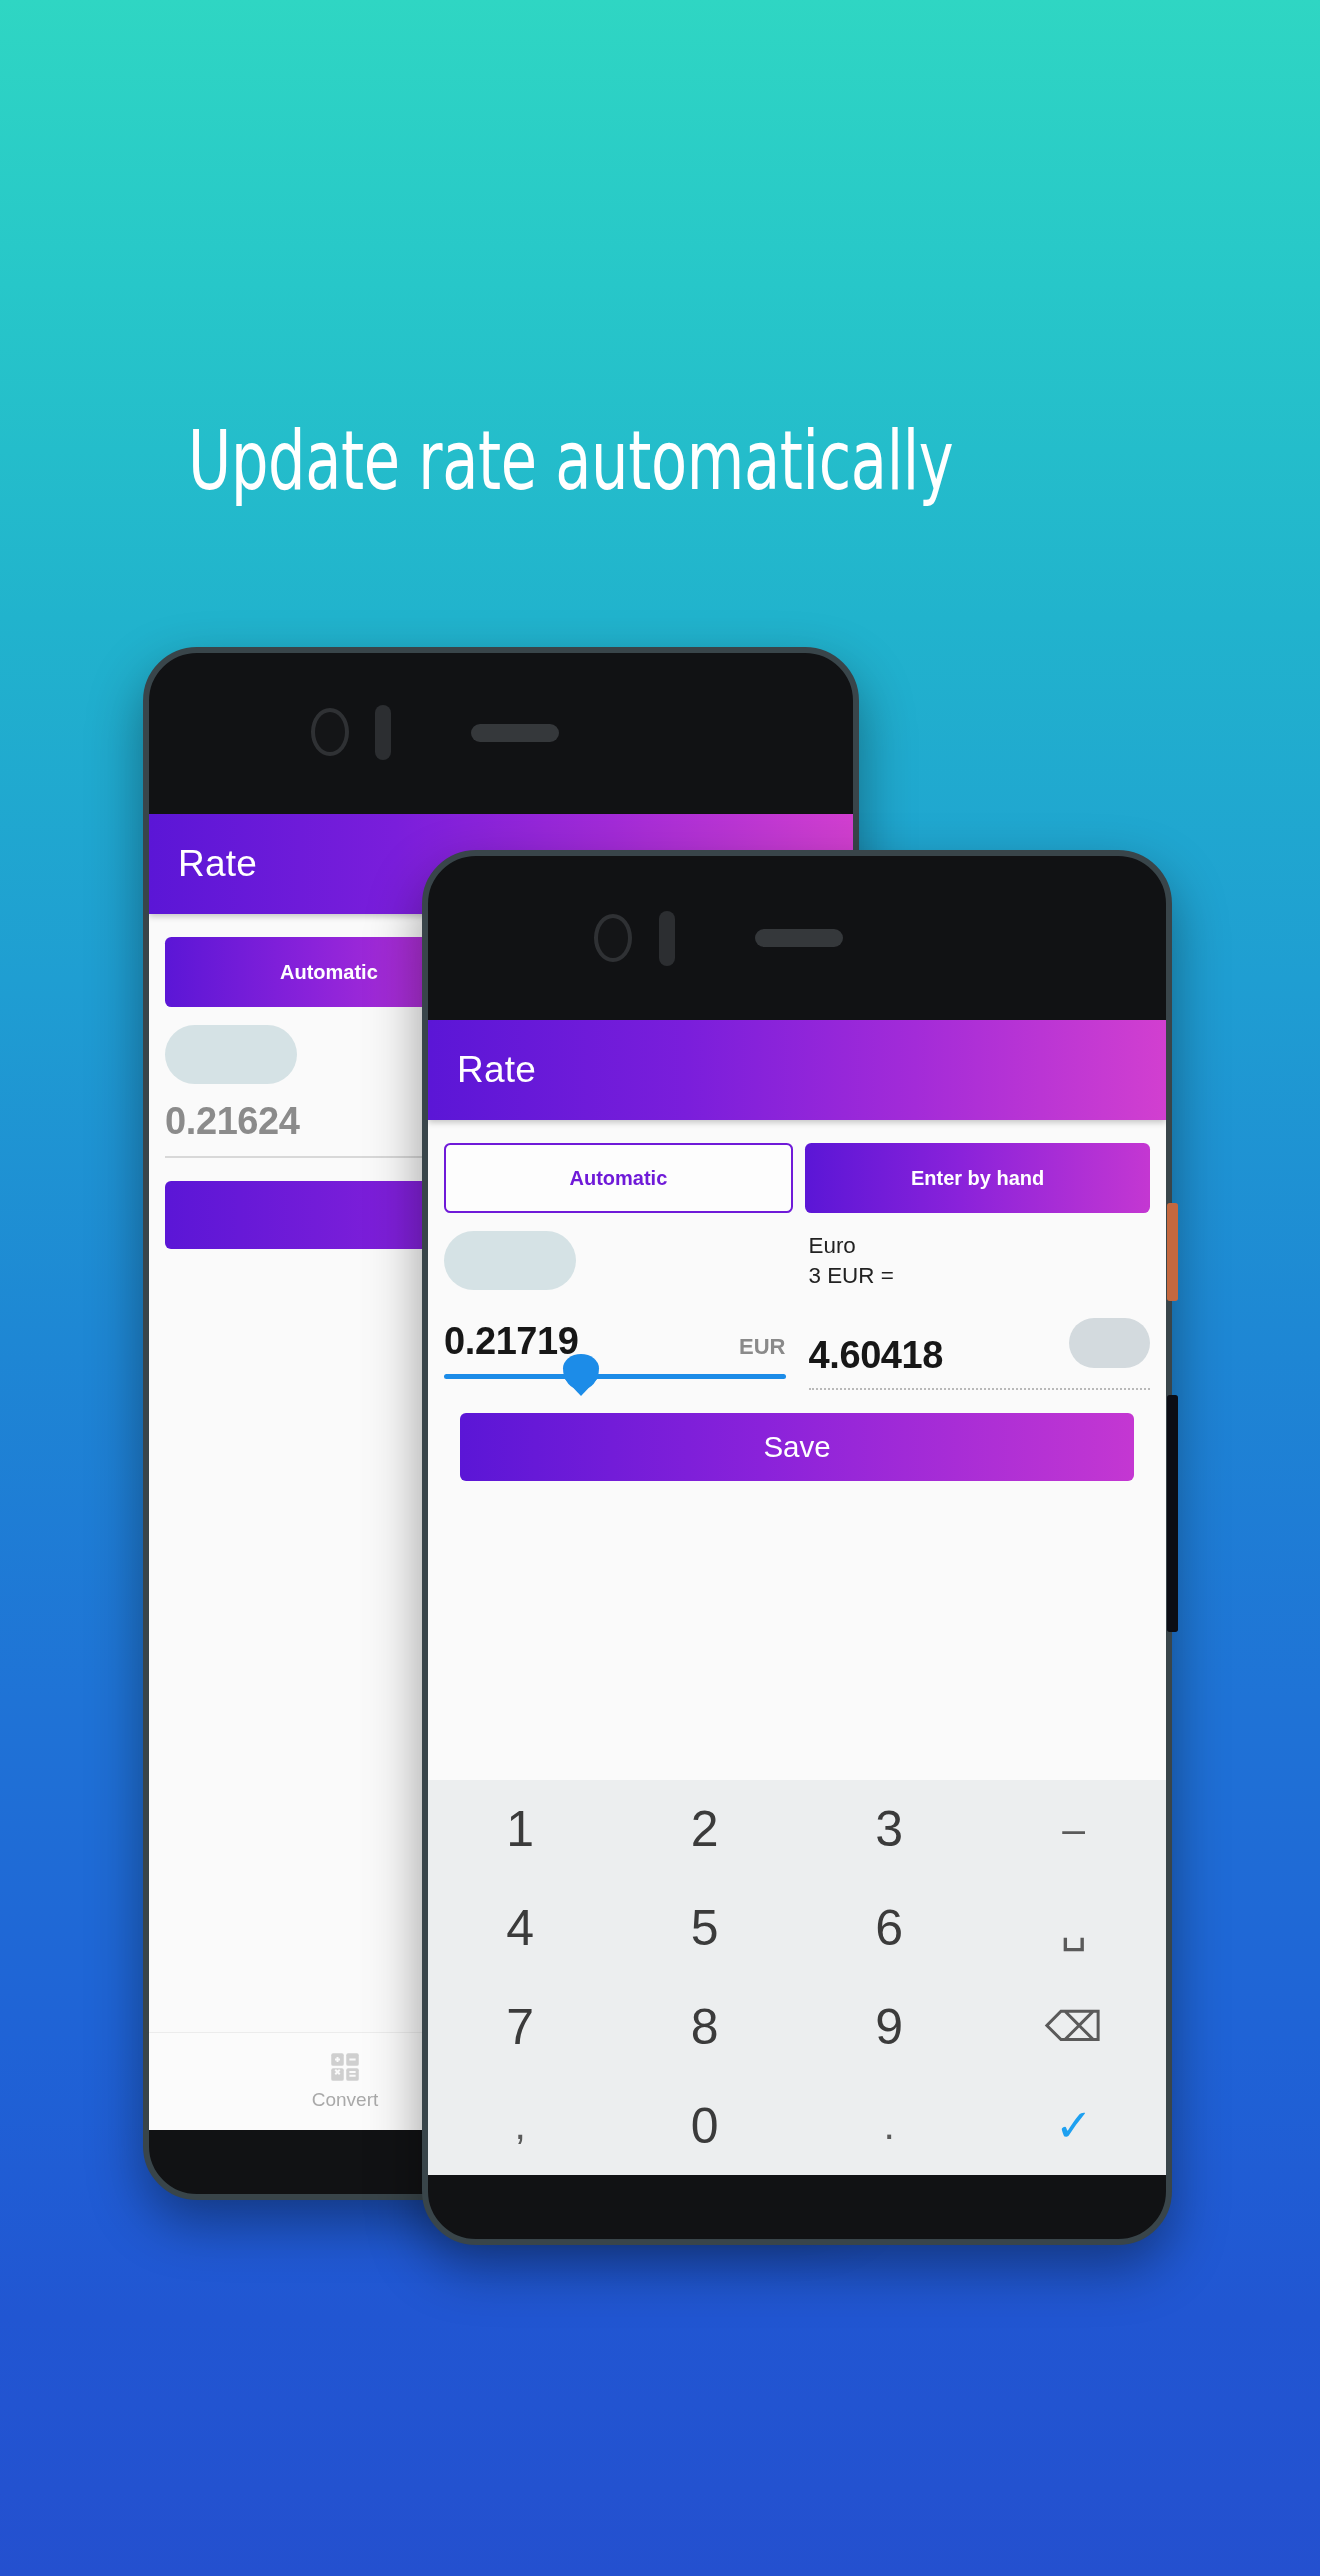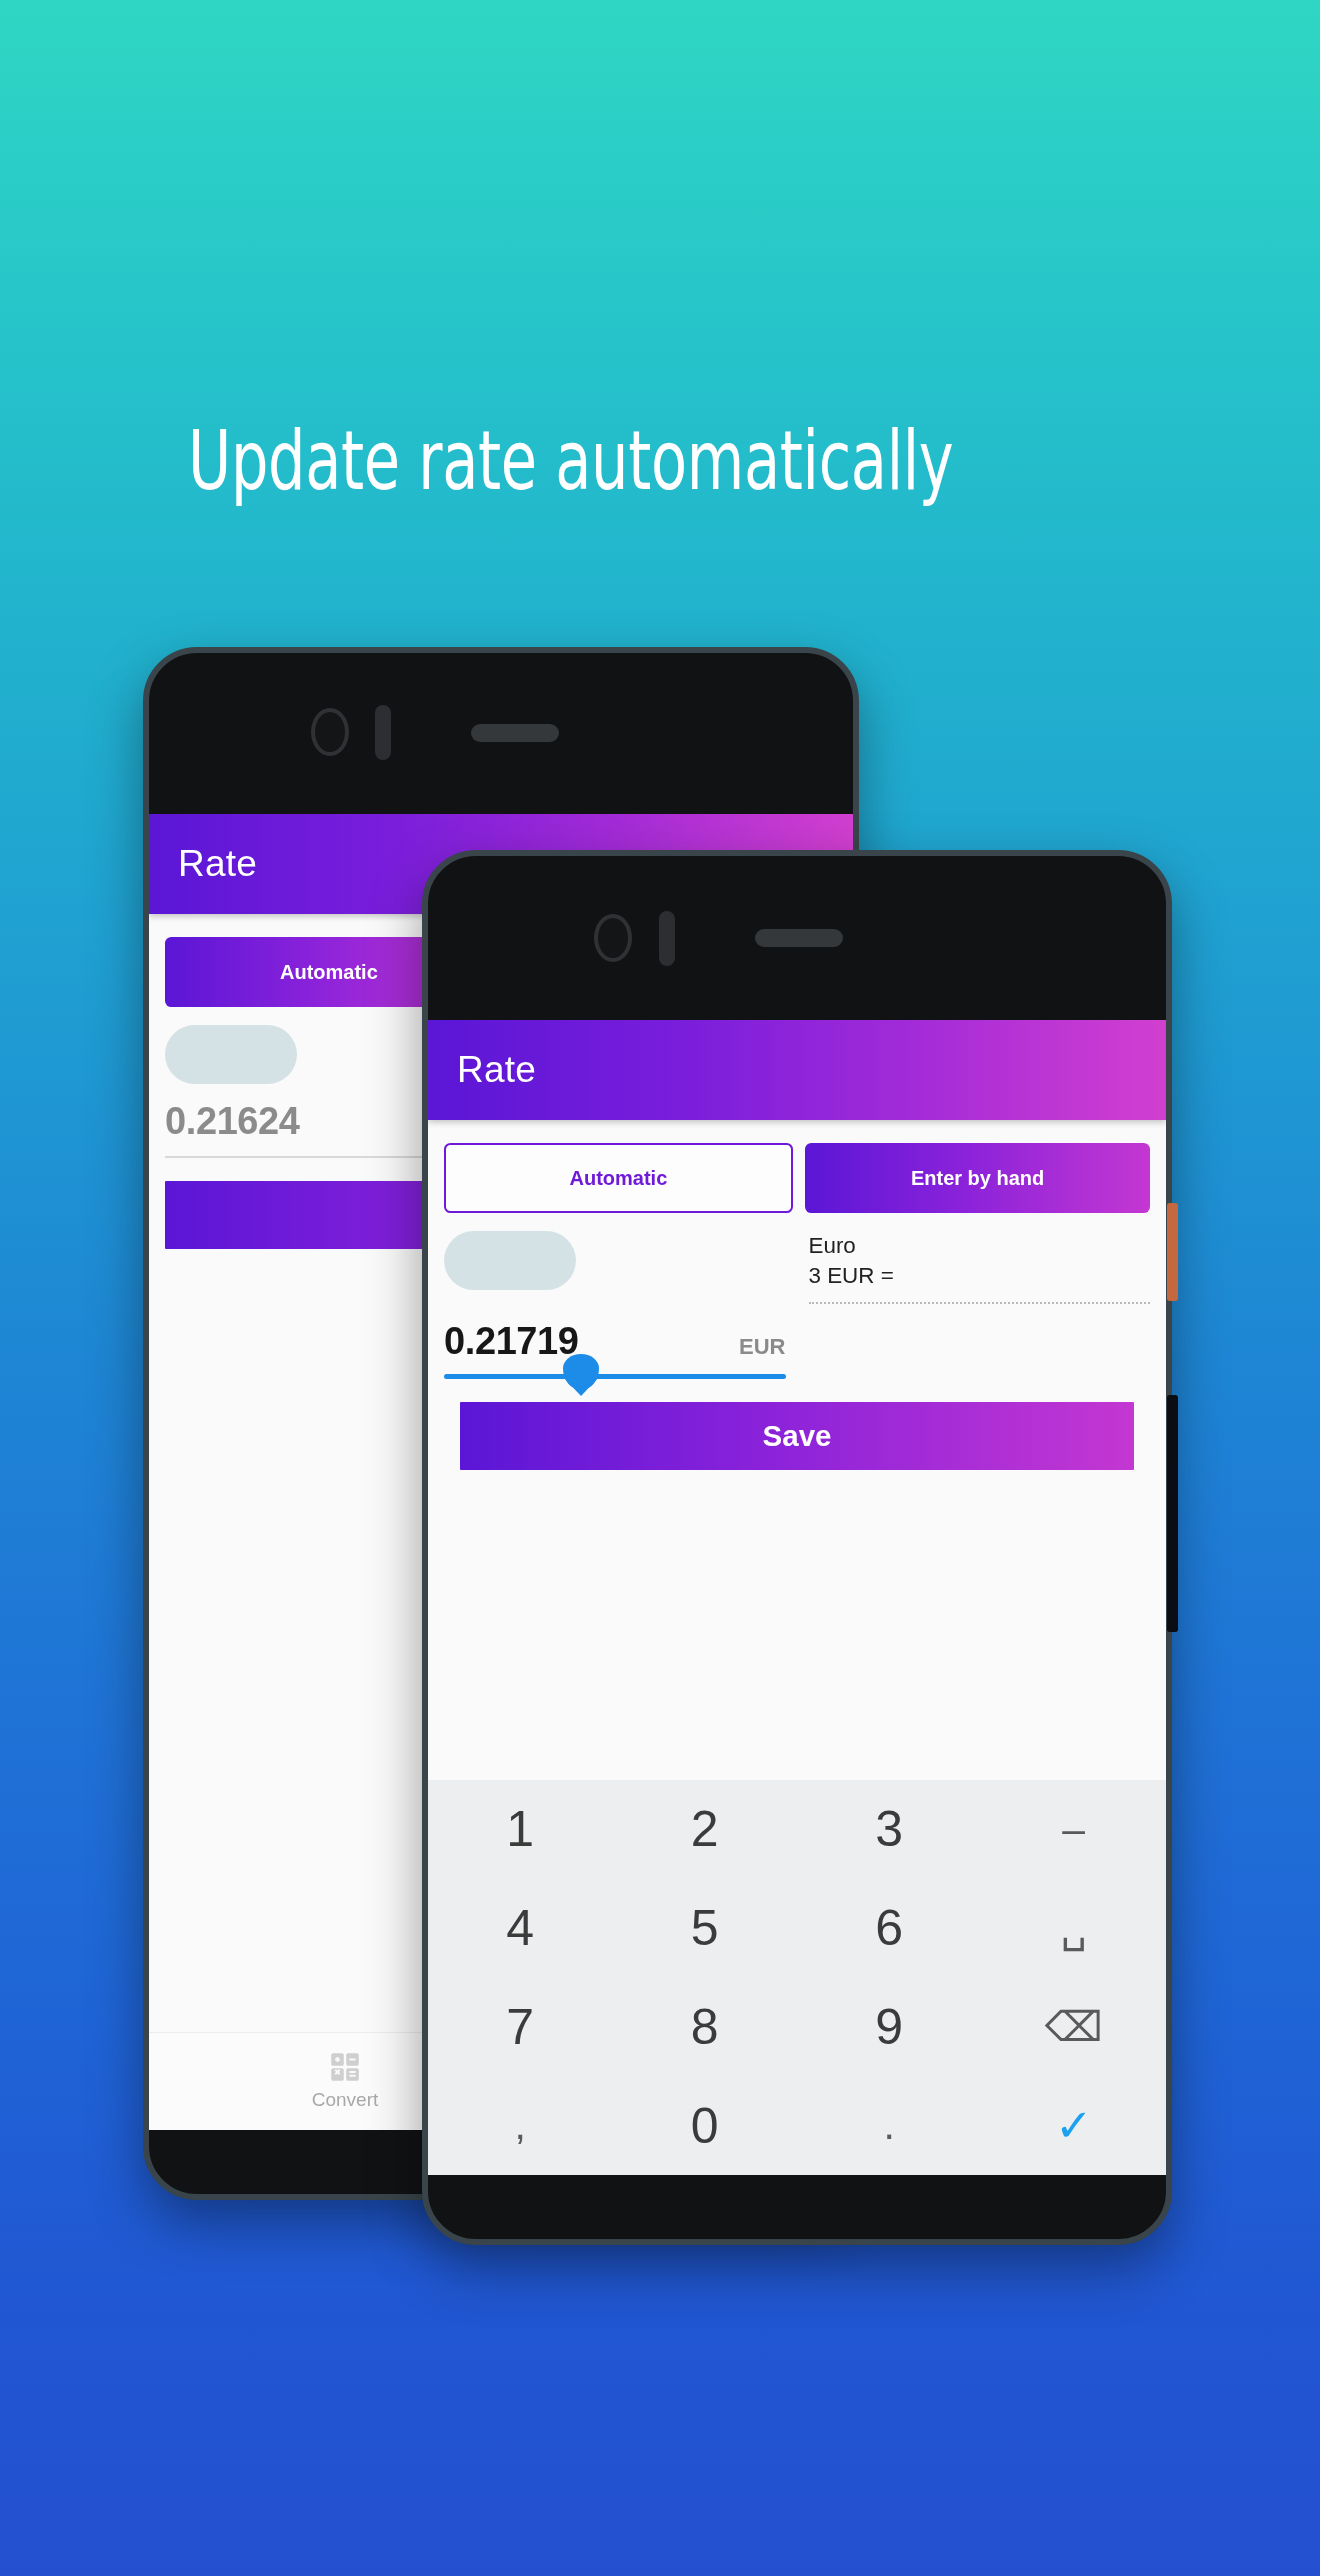--- a/index.html
+++ b/index.html
@@ -132,23 +132,23 @@
     border-radius: 50% 50% 50% 50% / 40% 40% 60% 60%;
   }
   .slider-thumb::after{
     content:""; position:absolute; left:50%; top:23px; transform:translateX(-50%);
     width:0;height:0;border-left:18px solid transparent;border-right:18px solid transparent;
     border-top:19.7px solid #1c8ce8;
   }
 
   .save-btn {
     margin: 23px 16px 0 16px;
-    height: 68px; border-radius: 1px;
+    height: 68px; border-radius: 6px;
     background: linear-gradient(90deg, #5b16d6 0%, #8a22da 45%, #c437d2 100%);
-    color: #fff; font-size: 29.5px; font-weight: 700;
+    color: #fff; font-size: 29.5px; font-weight: 400;
     display: flex; align-items: center; justify-content: center;
   }
   .note-text { margin: 19.7px 16px 0; font-size: 23px; color: #6a6a6a; text-align:center; }
 
   
   .keypad {
     position: absolute; left: 0; right: 0; bottom: 0;
     background: #eceeef;
     display: grid;
     grid-template-columns: repeat(4, 1fr);
@@ -282,20 +282,24 @@
             </div>
             <div class="slider-wrap">
               <div class="slider-track"></div>
               <div class="slider-thumb" id="slider-thumb" style="left: calc(40% - 18px);"></div>
             </div>
           </div>
 
           <div class="rate-col">
             <div class="cur-name">Euro</div>
             <div class="cur-name">3 EUR =</div>
+            <div class="value-row" style="margin-top:27px;">
+              <div class="value-num">4.60418</div>
+              <div class="flag-pill sm"></div>
+            </div>
             <div class="underline-dotted"></div>
           </div>
 
         </div>
 
         <div class="save-btn">Save</div>
       </div>
 
       <div class="keypad" id="keypad">
           <div class="key">1</div>

